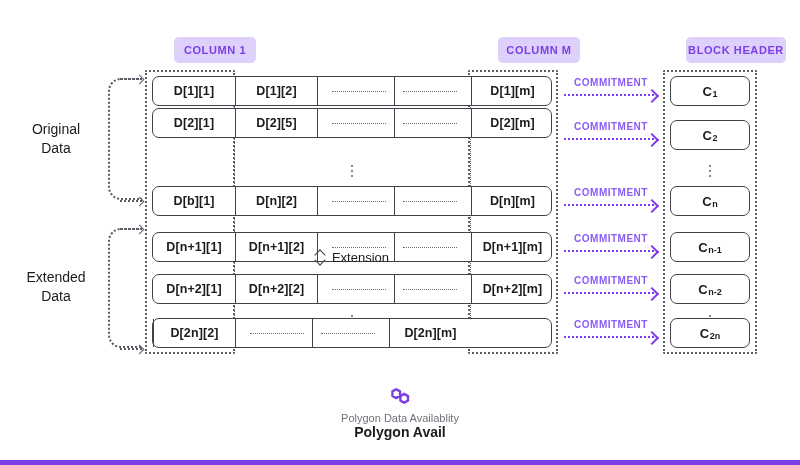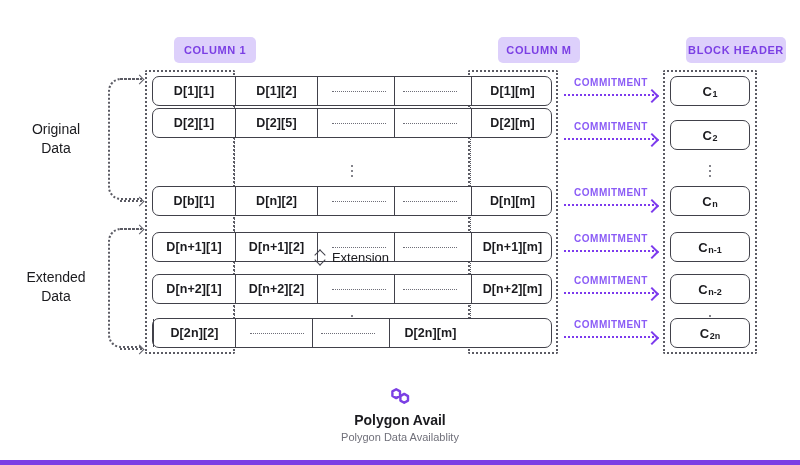--- a/index.html
+++ b/index.html
@@ -447,17 +447,17 @@
   </div>
 </div>
 
 <div id="footer">
   <svg id="brand-logo" width="26" height="20" viewBox="0 0 26 20">
     <g fill="none" stroke="#7b3fe4" stroke-width="2.4" stroke-linejoin="round">
       <path d="M9.2 3.2 L13 5.4 L13 9.9 L9.2 12.1 L5.4 9.9 L5.4 5.4 Z"></path>
       <path d="M17.2 7.9 L21 10.1 L21 14.6 L17.2 16.8 L13.4 14.6 L13.4 10.1 Z"></path>
     </g>
   </svg>
+  <div id="brand-tagline">Polygon Data Availablity</div>
   <div id="brand-name">Polygon Avail</div>
-  <div id="brand-tagline">Polygon Data Availablity</div>
 </div>
 
 <div id="bottom-bar"></div>
 
 </body></html>

